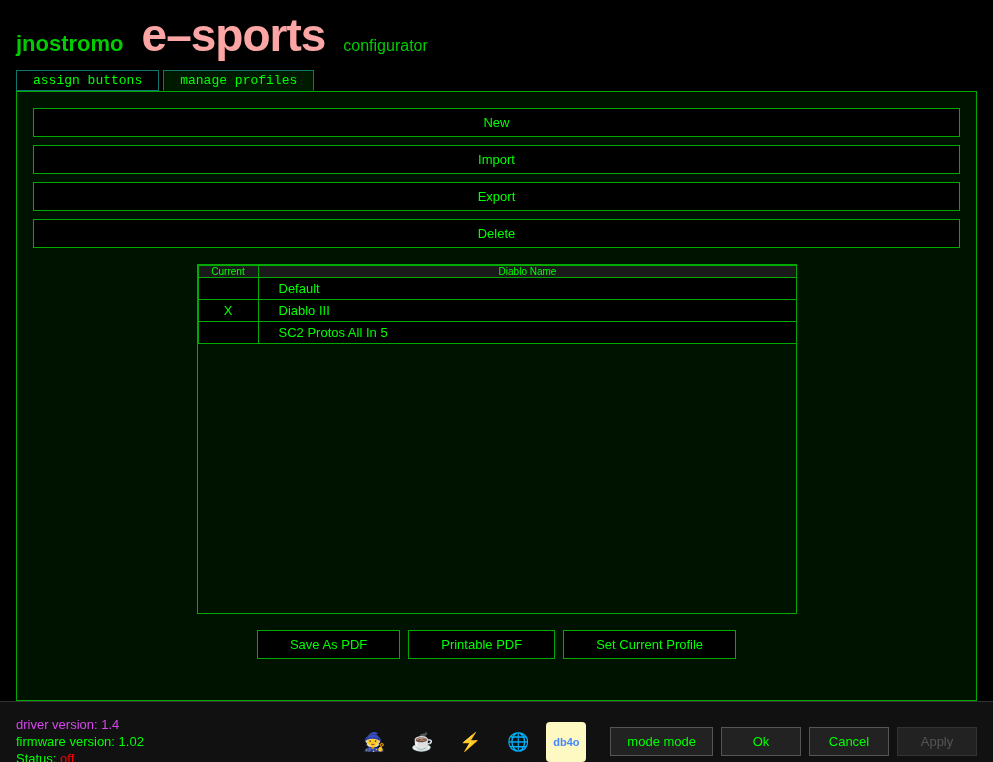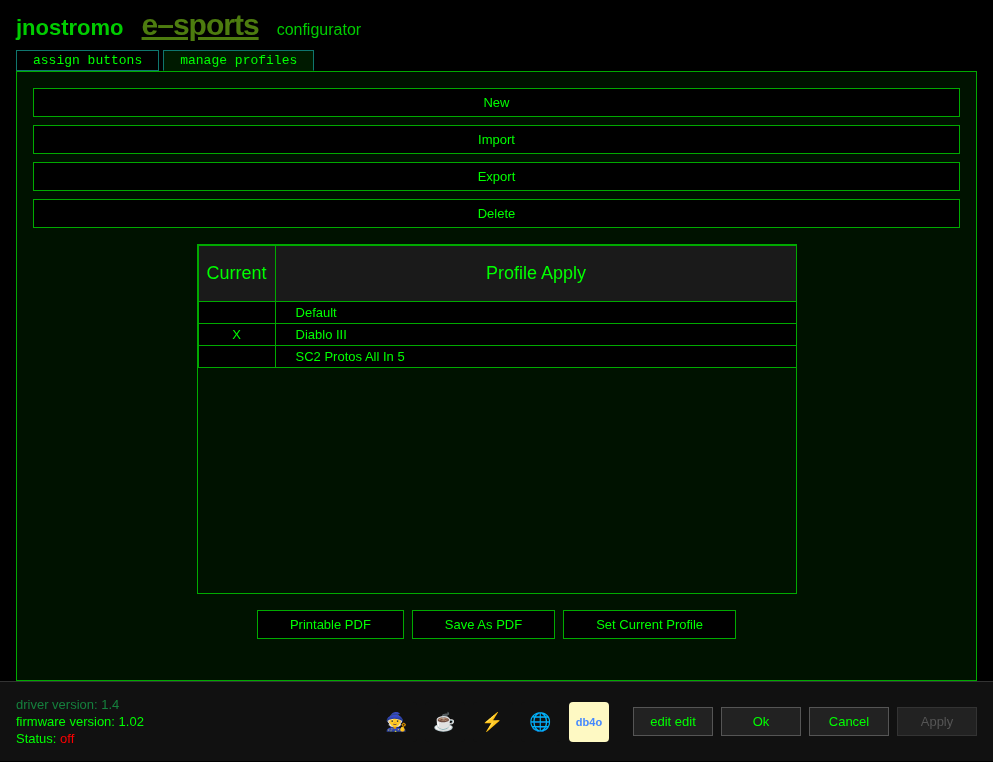--- a/index.html
+++ b/index.html
@@ -18,25 +18,24 @@
       display: flex;
       align-items: baseline;
       gap: 18px;
     }
     .header-jnostromo {
       font-size: 22px;
       color: #00cc00;
       font-weight: bold;
     }
     .header-esports {
-      font-size: 30px;
-      color: #4d7c0f;
+      font-size: 46px;
+      color: #fca5a5;
       font-weight: bold;
       letter-spacing: -1px;
-      text-decoration: underline;
     }
     .header-configurator {
       font-size: 16px;
       color: #00cc00;
     }
 
     
     .tabs-bar {
       display: flex;
       margin: 4px 16px 0;
@@ -87,22 +86,22 @@
     .profile-table {
       border: 1px solid #00aa00;
       width: 600px;
       margin: 0 auto;
       border-collapse: collapse;
       background: #000;
     }
     .profile-table th {
       background: #1a1a1a;
       color: #00ff00;
-      font-size: 18px;
-      padding: 17px 8px;
+      font-size: 10px;
+      padding: 0 8px;
       border: 1px solid #00aa00;
       text-align: center;
       font-weight: normal;
     }
     .profile-table td {
       color: #00ff00;
       font-size: 13px;
       padding: 3px 20px;
       border: 1px solid #00aa00;
     }
@@ -134,21 +133,21 @@
       display: flex;
       align-items: center;
       padding: 0 16px;
       gap: 0;
     }
     .footer-info {
       flex: 1;
     }
     .footer-info .driver {
       font-size: 13px;
-      color: #15803d;
+      color: #d946ef;
     }
     .footer-info .firmware {
       font-size: 13px;
       color: #00ff00;
       margin-top: 2px;
     }
     .footer-info .status-row {
       font-size: 13px;
       color: #00ff00;
       margin-top: 2px;
@@ -217,43 +216,43 @@
     <button class="btn">Import</button>
     <button class="btn">Export</button>
     <button class="btn">Delete</button>
   </div>
 
   <div class="table-wrapper">
     <table class="profile-table">
       <thead>
         <tr>
           <th class="th-current">Current</th>
-          <th class="th-name">Profile Apply</th>
+          <th class="th-name">Diablo Name</th>
         </tr>
       </thead>
       <tbody id="profile-tbody">
       <tr style="cursor: pointer;">
             <td style="text-align: center;"></td>
             <td>Default</td>
           </tr>
           <tr style="cursor: pointer;">
             <td style="text-align: center;">X</td>
             <td>Diablo III</td>
           </tr>
           <tr style="cursor: pointer;">
             <td style="text-align: center;"></td>
             <td>SC2 Protos All In 5</td>
           </tr>
         </tbody>
     </table>
   </div>
 
   <div class="bottom-toolbar">
+    <button class="btn">Save As PDF</button>
     <button class="btn">Printable PDF</button>
-    <button class="btn">Save As PDF</button>
     <button class="btn">Set Current Profile</button>
   </div>
 
 </div>
 
 <div class="footer">
   <div class="footer-info">
     <div class="driver">driver version: 1.4</div>
     <div class="firmware">firmware version: 1.02</div>
     <div class="status-row">
@@ -265,18 +264,18 @@
   <div class="footer-icons">
 
     <div class="icon-placeholder" style="background:#111; color:#555; font-size:18px;">🧙</div>
     <div class="icon-placeholder" style="background:#111; color:#cc4400; font-size:18px;">☕</div>
     <div class="icon-placeholder" style="background:#111; color:#888; font-size:18px;">⚡</div>
     <div class="icon-placeholder" style="background:#111; color:#4488cc; font-size:18px;">🌐</div>
     <div class="icon-placeholder" style="background:#fef9c3; color:#4488ff; font-size:11px; font-weight:bold;">db4o</div>
   </div>
 
   <div class="footer-buttons">
-    <button class="footer-btn">edit edit</button>
+    <button class="footer-btn">mode mode</button>
     <button class="footer-btn">Ok</button>
     <button class="footer-btn">Cancel</button>
     <button class="footer-btn disabled">Apply</button>
   </div>
 </div>
 
 </body></html>

